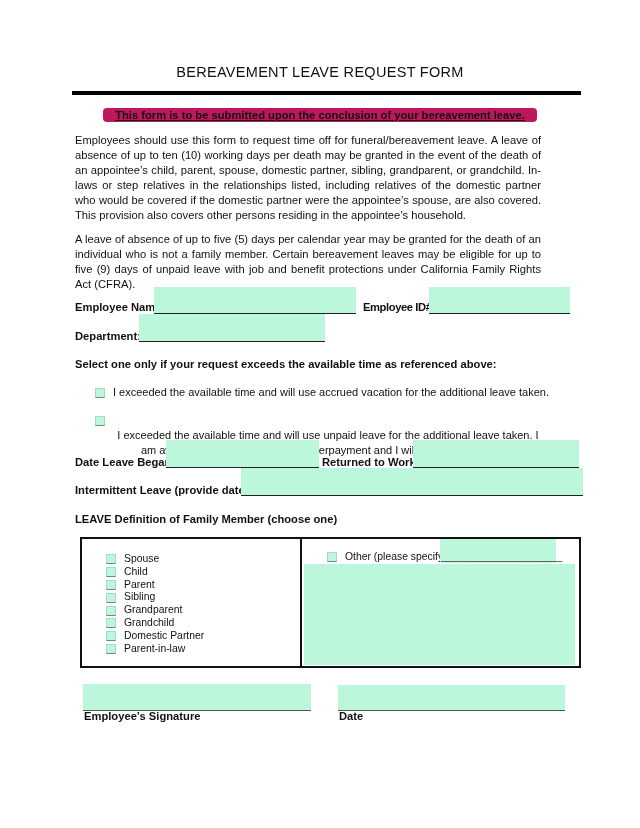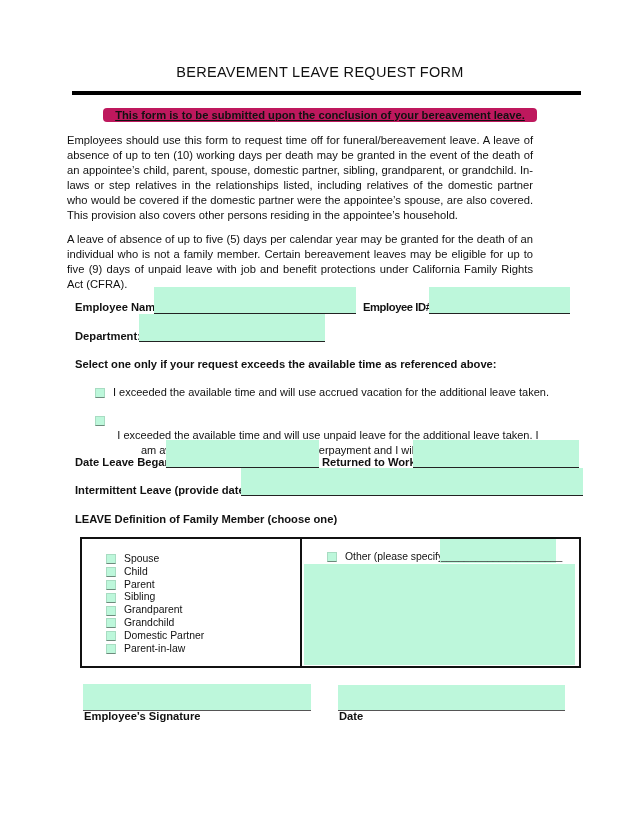--- a/index.html
+++ b/index.html
@@ -3,21 +3,21 @@
 <meta charset="utf-8">
 <style>
   * { box-sizing: border-box; margin: 0; padding: 0; }
   html, body { width: 640px; height: 828px; background: #ffffff; overflow: hidden; }
   body { position: relative; font-family: "Liberation Sans", sans-serif; color: #111; }
   .abs { position: absolute; }
   .title { left: 0; width: 640px; top: 64px; text-align: center; font-weight: normal; font-size: 14.5px; letter-spacing: 0.3px; }
   .rule { left: 72px; top: 91px; width: 509px; height: 4px; background: #000; }
   .notice-wrap { left: 0; width: 640px; top: 105px; text-align: center; }
   .notice { display: inline-block; background: #be185d; font-weight: bold; font-size: 11.2px; padding: 1px 12px; text-decoration: underline; border-radius: 4px; }
-  .para { left: 67px; width: 466px; font-size: 11.2px; line-height: 15px; text-align: justify; }
+  .para { left: 75px; width: 466px; font-size: 11.2px; line-height: 15px; text-align: justify; }
   .para1 { top: 133px; }
   .para2 { top: 232px; }
   .lbl { font-weight: bold; font-size: 11.2px; white-space: nowrap; }
   .fill { background: #bdf7db; }
   .uline { border-bottom: 1px solid #222; }
   .cb { width: 10px; height: 10px; background: #bdf7db; border: 1px solid #a8dcc2; border-bottom-color: #6e8a7c; }
   .opt { font-size: 11px; line-height: 15px; }
   .box { left: 80px; top: 537px; width: 501px; height: 131px; border: 2px solid #111; }
   .divider { left: 300px; top: 537px; width: 2px; height: 131px; background: #111; }
   .family-item { font-size: 10.4px; height: 12.8px; line-height: 12.8px; display: flex; align-items: center; }

